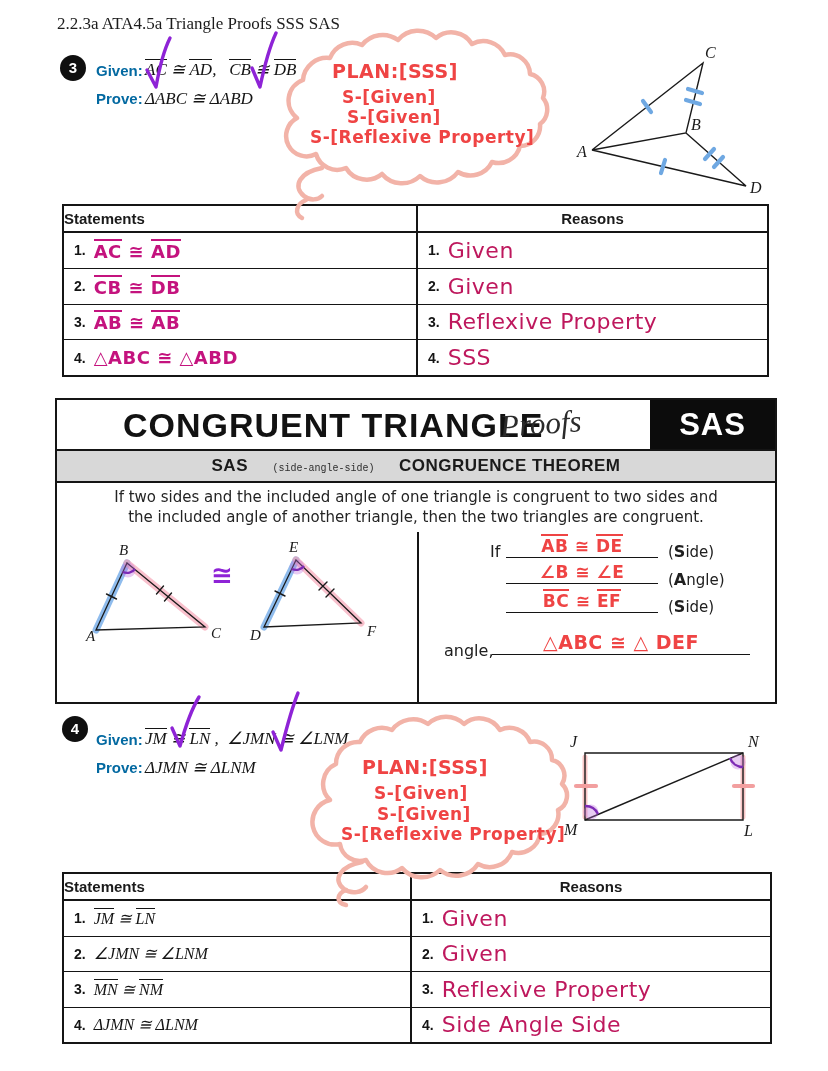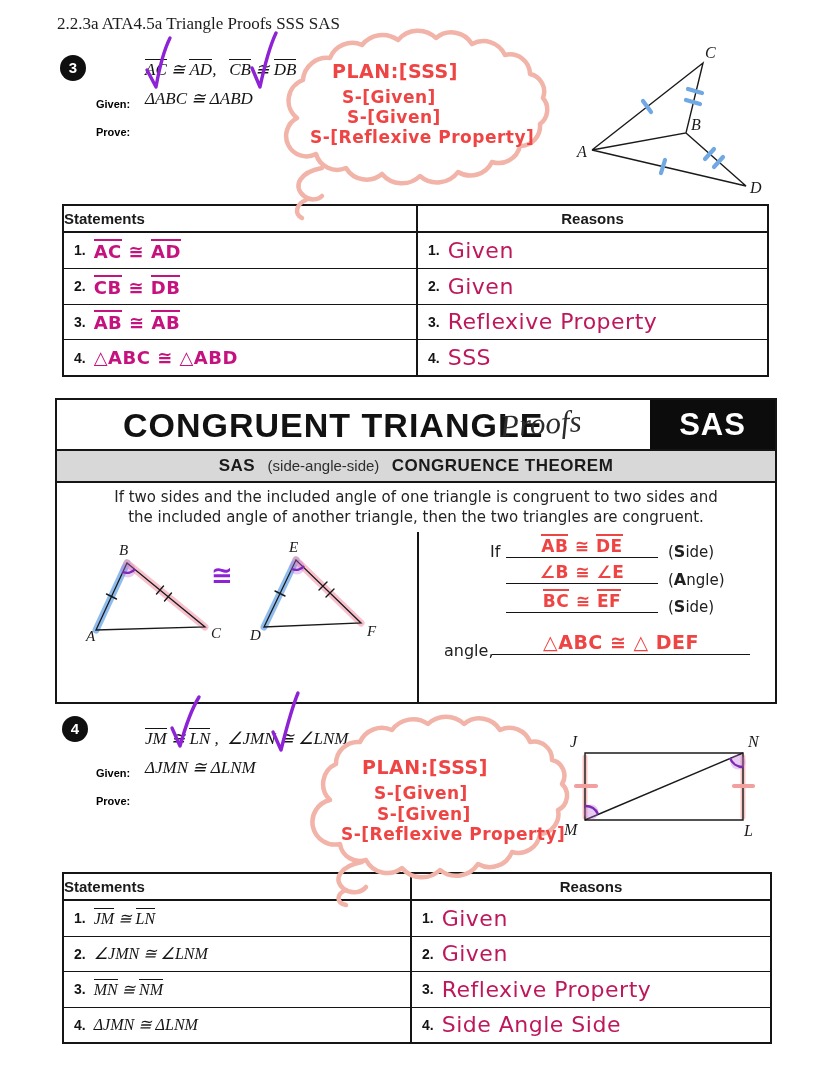--- a/index.html
+++ b/index.html
@@ -4,21 +4,21 @@
 <style>
   html,body{margin:0;padding:0;background:#ffffff;}
   .page{position:relative;width:828px;height:1071px;background:#fff;overflow:hidden;
         font-family:"Liberation Sans",sans-serif;color:#1a1a1a;}
   .abs{position:absolute;}
   .ws{white-space:pre;}
   
   .doc-title{font-family:"Liberation Serif",serif;font-size:17px;color:#1c1c1c;}
   .pnum{width:26px;height:26px;border-radius:50%;background:#0f0f0f;color:#fff;
         font-weight:bold;font-size:15px;text-align:center;line-height:26px;}
-  .glabel{font-weight:bold;font-size:11px;color:#000000;margin-top:36px;}
+  .glabel{font-weight:bold;font-size:15px;color:#0369a1;}
   .math{font-family:"Liberation Serif",serif;font-style:italic;font-size:17px;color:#141414;}
   .math .ol{border-top:1.4px solid currentColor;}
   .ol{display:inline-block;border-top:1.6px solid currentColor;padding-top:1px;line-height:1.08;}
   
   .hw-m{font-family:"DejaVu Sans",sans-serif;font-weight:bold;font-size:18px;color:#c4137e;letter-spacing:.5px;}
   .hw-m .ol{border-top-width:2.2px;}
   .hw-c{font-family:"DejaVu Sans",sans-serif;font-size:22px;color:#be185d;letter-spacing:.5px;}
   .hw-p{font-family:"DejaVu Sans",sans-serif;font-weight:bold;color:#ef4444;letter-spacing:.5px;}
   .hw-p .ol{border-top-width:2px;}
   
@@ -38,21 +38,21 @@
         display:flex;flex-direction:column;background:transparent;}
   .tbox-header{position:relative;height:49px;}
   .tbox-title{position:absolute;left:66px;top:6px;font-size:34px;font-weight:bold;letter-spacing:1px;color:#121212;}
   .tbox-script{position:absolute;left:443px;top:6px;font-family:"Liberation Serif",serif;font-style:italic;
                font-size:31px;color:#2b2b2b;transform:rotate(-4deg);}
   .tbox-badge{position:absolute;right:0;top:0;width:125px;height:49px;background:#0c0c0c;color:#fff;
               font-weight:bold;font-size:31px;text-align:center;line-height:49px;letter-spacing:1px;}
   .tbox-sub{height:30px;border-top:2px solid #151515;border-bottom:2px solid #151515;background:#d8d8d8;
             text-align:center;line-height:30px;font-size:16px;}
   .sub-b{font-weight:bold;font-size:17px;letter-spacing:.5px;}
-  .sub-m{font-family:Liberation Sans, sans-serif;font-size:15px;color:#2e2e2e;margin:0 8px;}
+  .sub-m{font-family:Liberation Mono, monospace;font-size:10px;color:#2e2e2e;margin:0 20px;}
   .tbox-body{height:45px;text-align:center;font-family:"DejaVu Sans",sans-serif;font-size:15px;
              color:#242424;padding-top:4px;line-height:20px;}
   .tbox-content{flex:1;display:flex;}
   .tc-left{width:360px;border-right:2px solid #151515;}
   .tc-right{flex:1;position:relative;}
   .tbox-banner{height:31px;border-top:2px solid #151515;text-align:center;line-height:31px;
                font-weight:bold;font-size:16px;letter-spacing:.2px;}
   
   .blank{position:absolute;border-bottom:1.6px solid #141414;text-align:center;padding-bottom:1px;}
   .ptag{position:absolute;font-family:"DejaVu Sans",sans-serif;font-size:15px;color:#202020;}

